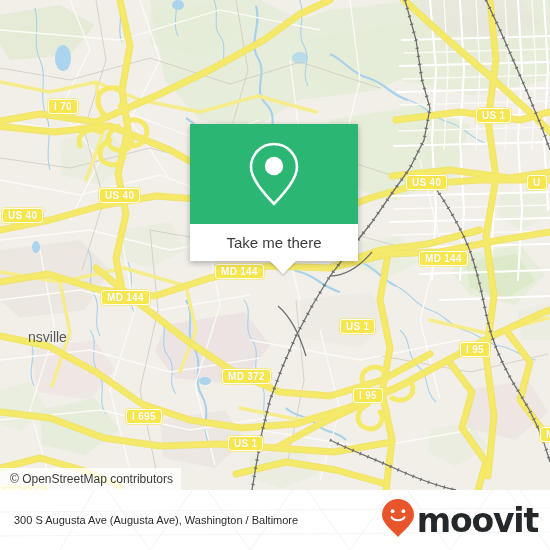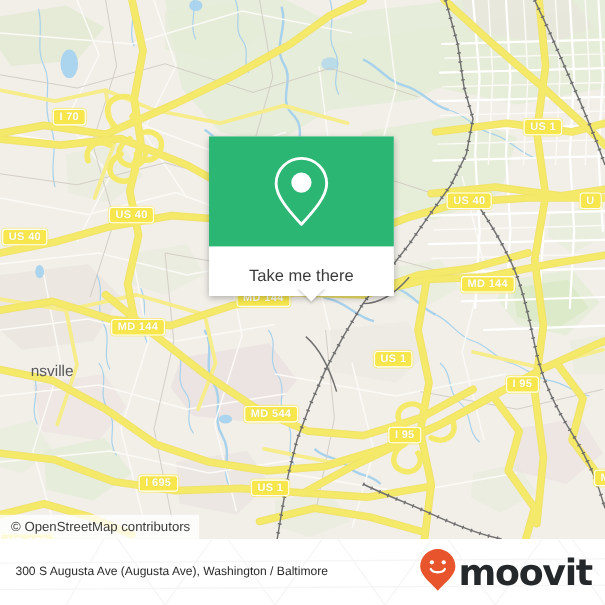--- a/index.html
+++ b/index.html
@@ -102,21 +102,20 @@
   .card-head svg { display: block; }
   .card-foot {
     height: 37px;
     background: #ffffff;
     display: flex;
     align-items: center;
     justify-content: center;
     color: #3c3c3c;
     font-size: 15px;
     font-family: "Liberation Sans", sans-serif;
-    margin-top: 8px;
   }
   .card-tail {
     position: absolute;
     left: 80px;
     top: 137px;
     width: 0;
     height: 0;
     border-left: 13px solid transparent;
     border-right: 13px solid transparent;
     border-top: 13px solid #ffffff;
@@ -420,24 +419,24 @@
         <div class="shield" style="left: 476px; top: 108px;">US 1</div>
         <div class="shield" style="left: 99px; top: 188px;">US 40</div>
         <div class="shield" style="left: 406px; top: 175px;">US 40</div>
         <div class="shield" style="left: 527px; top: 175px;">U</div>
         <div class="shield" style="left: 2px; top: 208px;">US 40</div>
         <div class="shield" style="left: 215px; top: 264px;">MD 144</div>
         <div class="shield" style="left: 419px; top: 251px;">MD 144</div>
         <div class="shield" style="left: 101px; top: 290px;">MD 144</div>
         <div class="shield" style="left: 340px; top: 319px;">US 1</div>
         <div class="shield" style="left: 460px; top: 342px;">I 95</div>
-        <div class="shield" style="left: 222px; top: 369px;">MD 544</div>
+        <div class="shield" style="left: 222px; top: 369px;">MD 372</div>
         <div class="shield" style="left: 353px; top: 388px;">I 95</div>
         <div class="shield" style="left: 540px; top: 427px;">M</div>
-        <div class="shield" style="left: 126px; top: 432px;">I 695</div>
+        <div class="shield" style="left: 126px; top: 409px;">I 695</div>
         <div class="shield" style="left: 228px; top: 436px;">US 1</div>
         <div class="shield" style="left: 0px; top: 461px; margin-top: 24px;">MD 166</div>
       </div>
 
     <div id="place-layer">
         <div class="placelabel" style="left: 0px; top: 329px;">nsville</div>
       </div>
 
     <div class="attrib">© OpenStreetMap contributors</div>
   </div>

